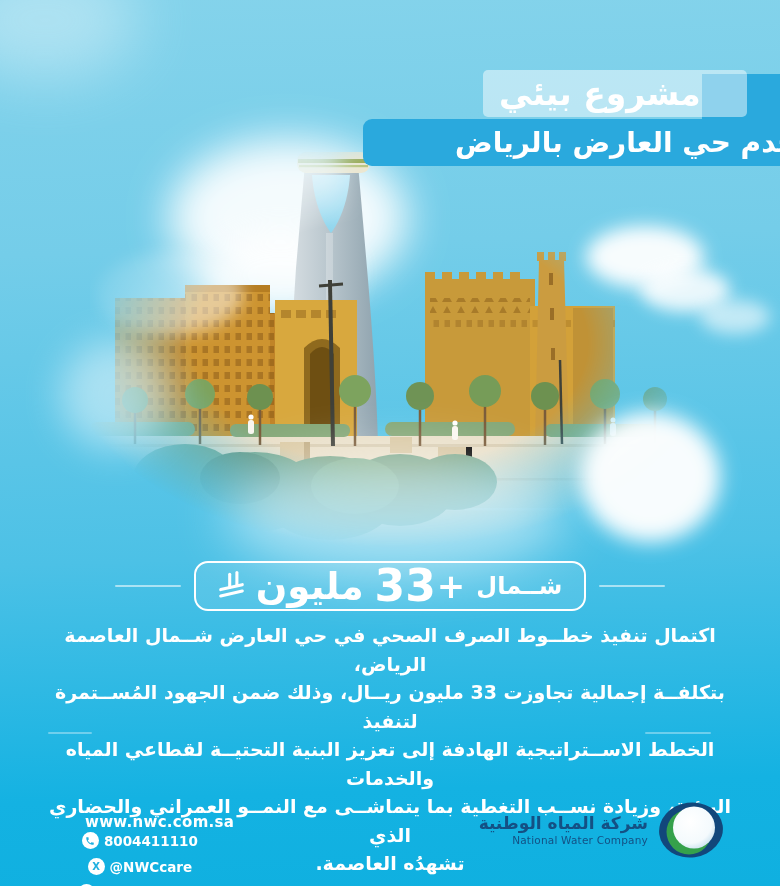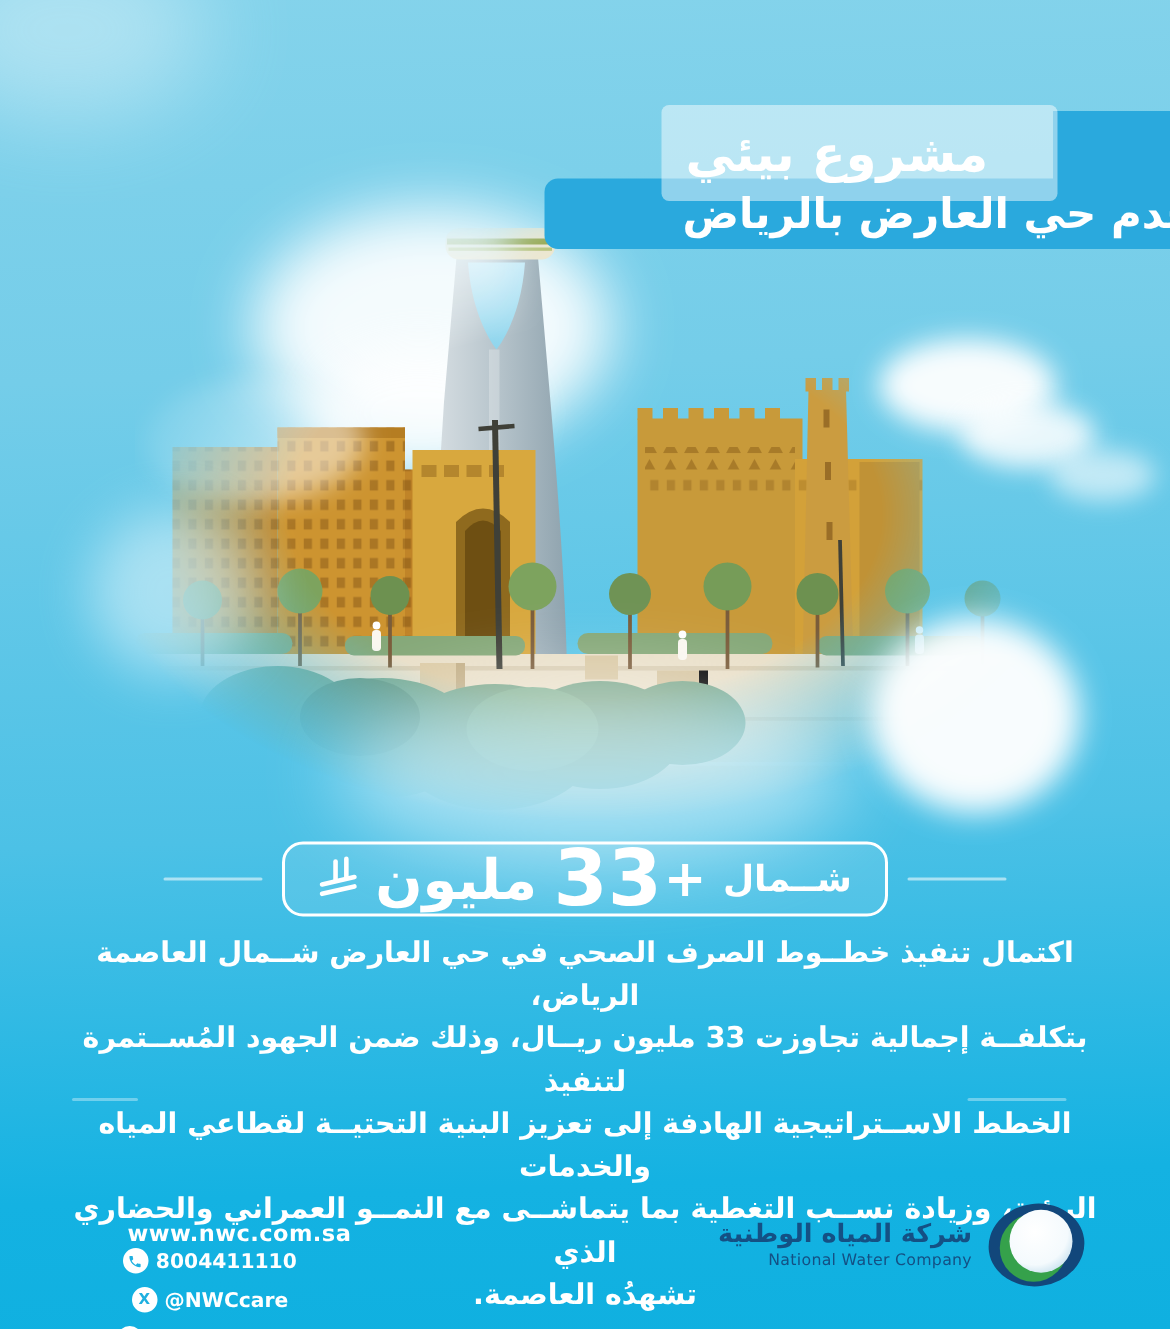--- a/index.html
+++ b/index.html
@@ -21,40 +21,40 @@
 
   
   .badge-stub{position:absolute;right:0;top:74px;width:78px;height:48px;background:#2aa9dd;}
   .badge-sub{
     position:absolute;right:0;left:363px;top:119px;height:47px;background:#2aa9dd;
     border-radius:9px 0 0 9px;display:flex;align-items:center;justify-content:flex-end;
     direction:rtl;padding-left:12px;box-sizing:border-box;
   }
   .badge-sub .txt{color:#fff;font-weight:700;font-size:28px;margin-left:80px;white-space:nowrap;}
   .badge-main{
-    position:absolute;left:441px;top:70px;width:264px;height:64px;
+    position:absolute;left:483px;top:70px;width:264px;height:47px;
     background:rgba(255,255,255,0.48);border-radius:5px;
     display:flex;align-items:center;justify-content:flex-end;direction:rtl;
     padding-left:16px;box-sizing:border-box;
   }
   .badge-main .txt{color:#fff;font-weight:700;font-size:33px;white-space:nowrap;}
 
   .scene{position:absolute;left:90px;top:148px;width:600px;height:400px;}
 
   
   .cost-row{position:absolute;left:0;right:0;top:560px;height:52px;display:flex;align-items:center;justify-content:center;gap:13px;}
   .dash{width:66px;height:2px;background:rgba(255,255,255,0.55);border-radius:1px;}
   .cost-pill{
     display:flex;align-items:center;direction:ltr;gap:11px;
     border:2.5px solid #ffffff;border-radius:14px;background:rgba(255,255,255,0.10);
     height:50px;padding:12px 22px;box-sizing:border-box;color:#fff;
   }
   .cost-unit{font-size:37px;font-weight:700;line-height:1;}
   .cost-amt{display:flex;align-items:center;font-weight:700;line-height:1;}
-  .cost-amt .num{font-size:52px;}
+  .cost-amt .num{font-size:44px;}
   .cost-amt .plus{font-size:34px;margin-left:1px;}
   .cost-label{font-size:24px;font-weight:700;line-height:1;}
 
   
   .body-text{
     position:absolute;left:45px;right:45px;top:621px;text-align:center;direction:rtl;
     color:#ffffff;font-weight:700;font-size:19px;line-height:28.5px;
   }
   .body-text span{display:block;}
   .mini-dash{position:absolute;height:2px;background:rgba(255,255,255,0.35);border-radius:1px;top:732px;}

